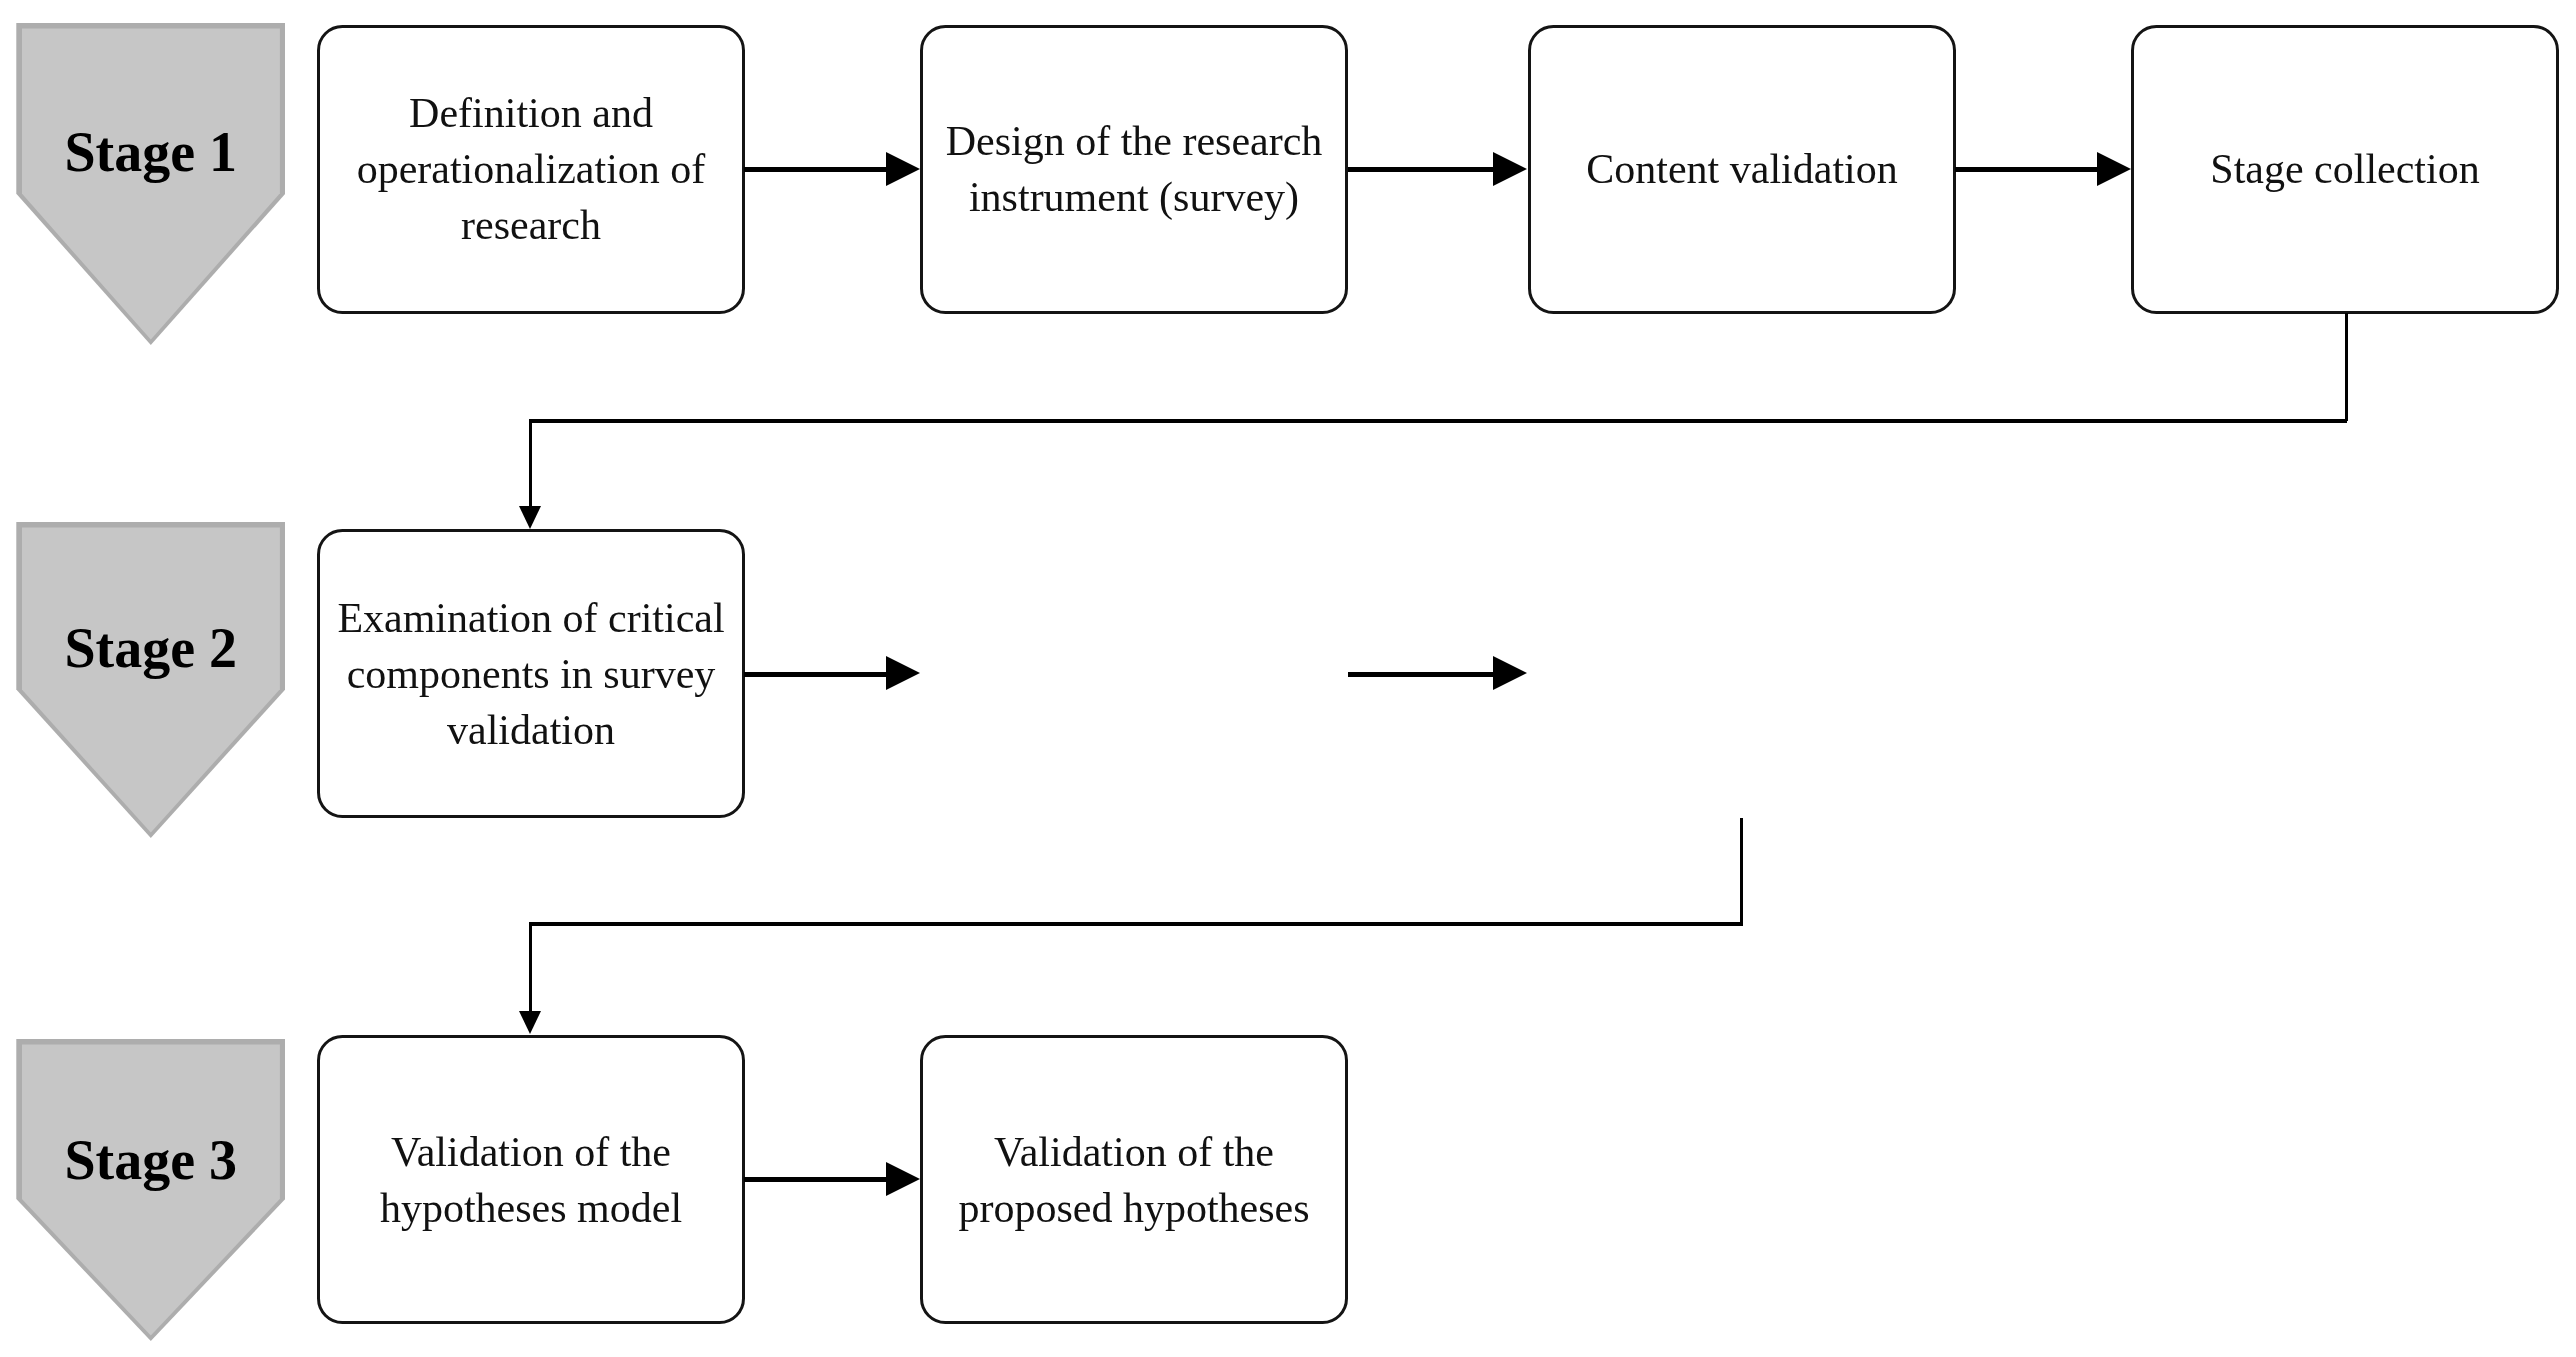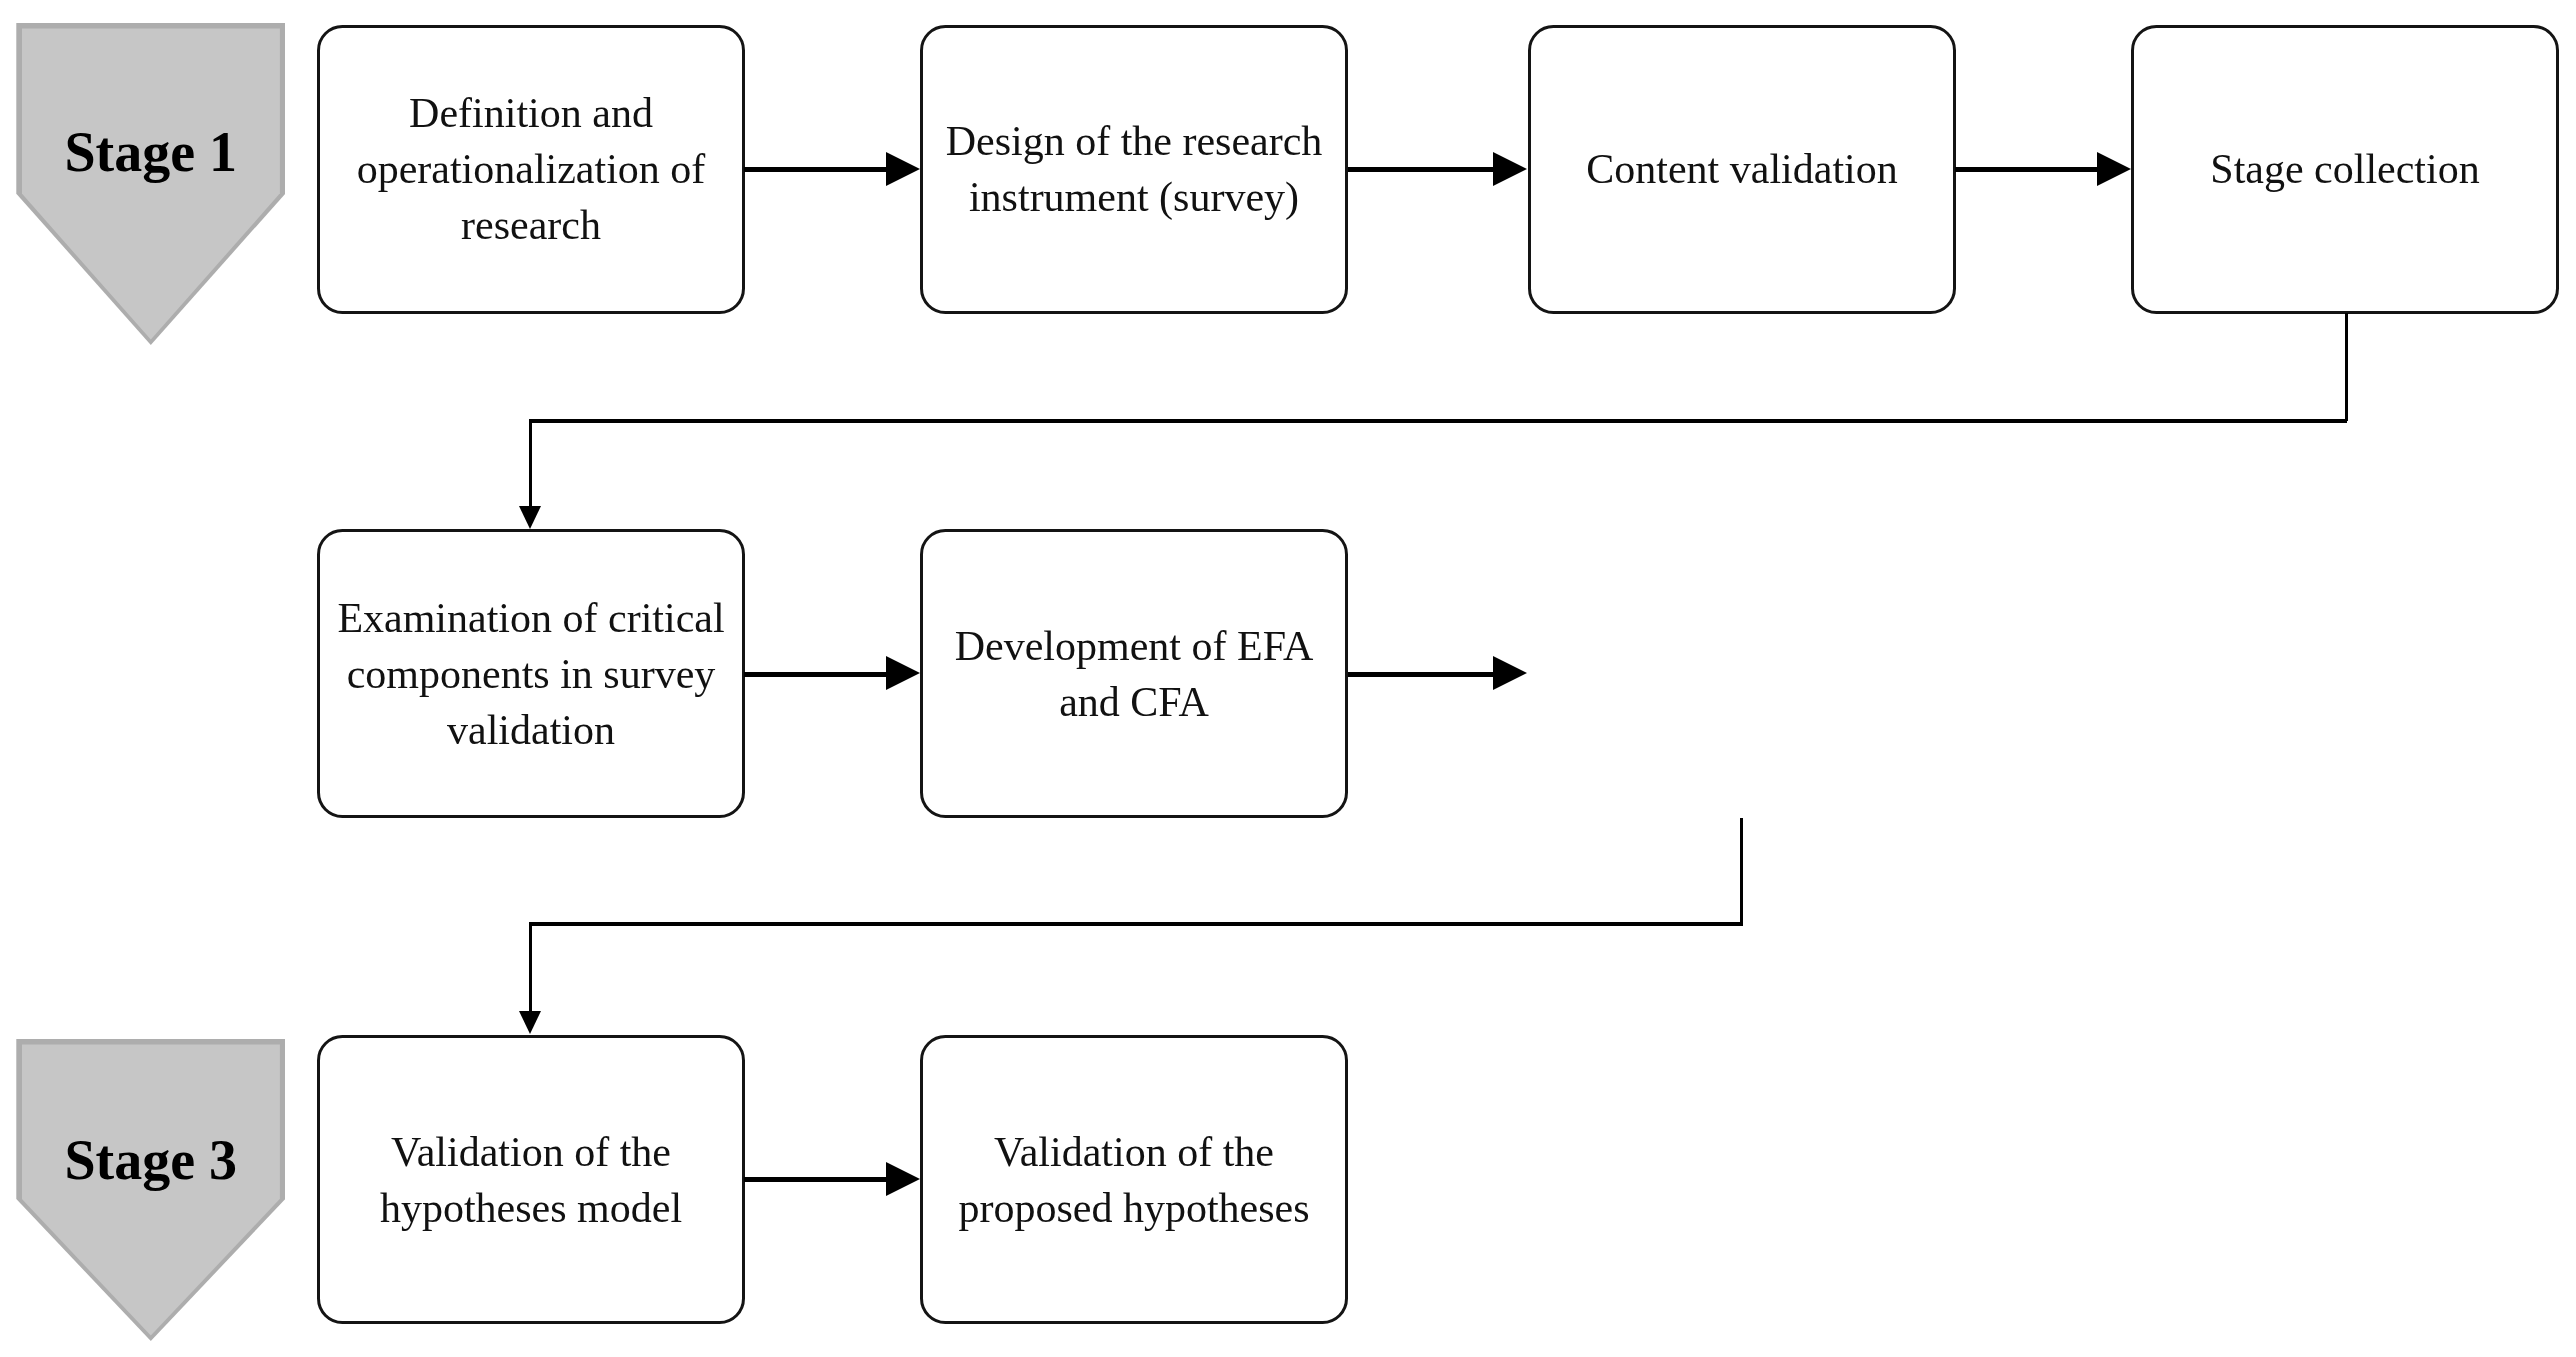--- a/index.html
+++ b/index.html
@@ -64,20 +64,25 @@
 </head>
 <body>
 
 <div class="canvas">
 
   <div class="pent" style="left:16.3px;top:23px;height:322px">
     <div class="pent-outer"></div>
     <div class="pent-inner"></div>
     <span class="pent-label">Stage 1</span>
   </div>
+  <div class="pent" style="left:16.3px;top:522px;height:316px">
+    <div class="pent-outer"></div>
+    <div class="pent-inner"></div>
+    <span class="pent-label">Stage 2</span>
+  </div>
   <div class="pent" style="left:16.3px;top:1039px;height:302px">
     <div class="pent-outer"></div>
     <div class="pent-inner"></div>
     <span class="pent-label">Stage 3</span>
   </div>
 
   <div class="box" style="left:317px;top:24.5px">
     <span>Definition and operationalization of research</span>
   </div>
   <div class="box" style="left:1528px;top:24.5px">
@@ -85,23 +90,20 @@
   </div>
   <div class="box" style="left:920px;top:24.5px">
     <span>Design of the research instrument (survey)</span>
   </div>
   <div class="box" style="left:2131px;top:24.5px">
     <span>Stage collection</span>
   </div>
 
   <div class="box" style="left:317px;top:529px">
     <span>Examination of critical components in survey validation</span>
-  </div>
-  <div class="box" style="left:920px;top:529px">
-    <span>Development of EFA and CFA</span>
   </div>
 
   <div class="box" style="left:317px;top:1035px">
     <span>Validation of the hypotheses model</span>
   </div>
   <div class="box" style="left:920px;top:1035px">
     <span>Validation of the proposed hypotheses</span>
   </div>
 
   <div>

